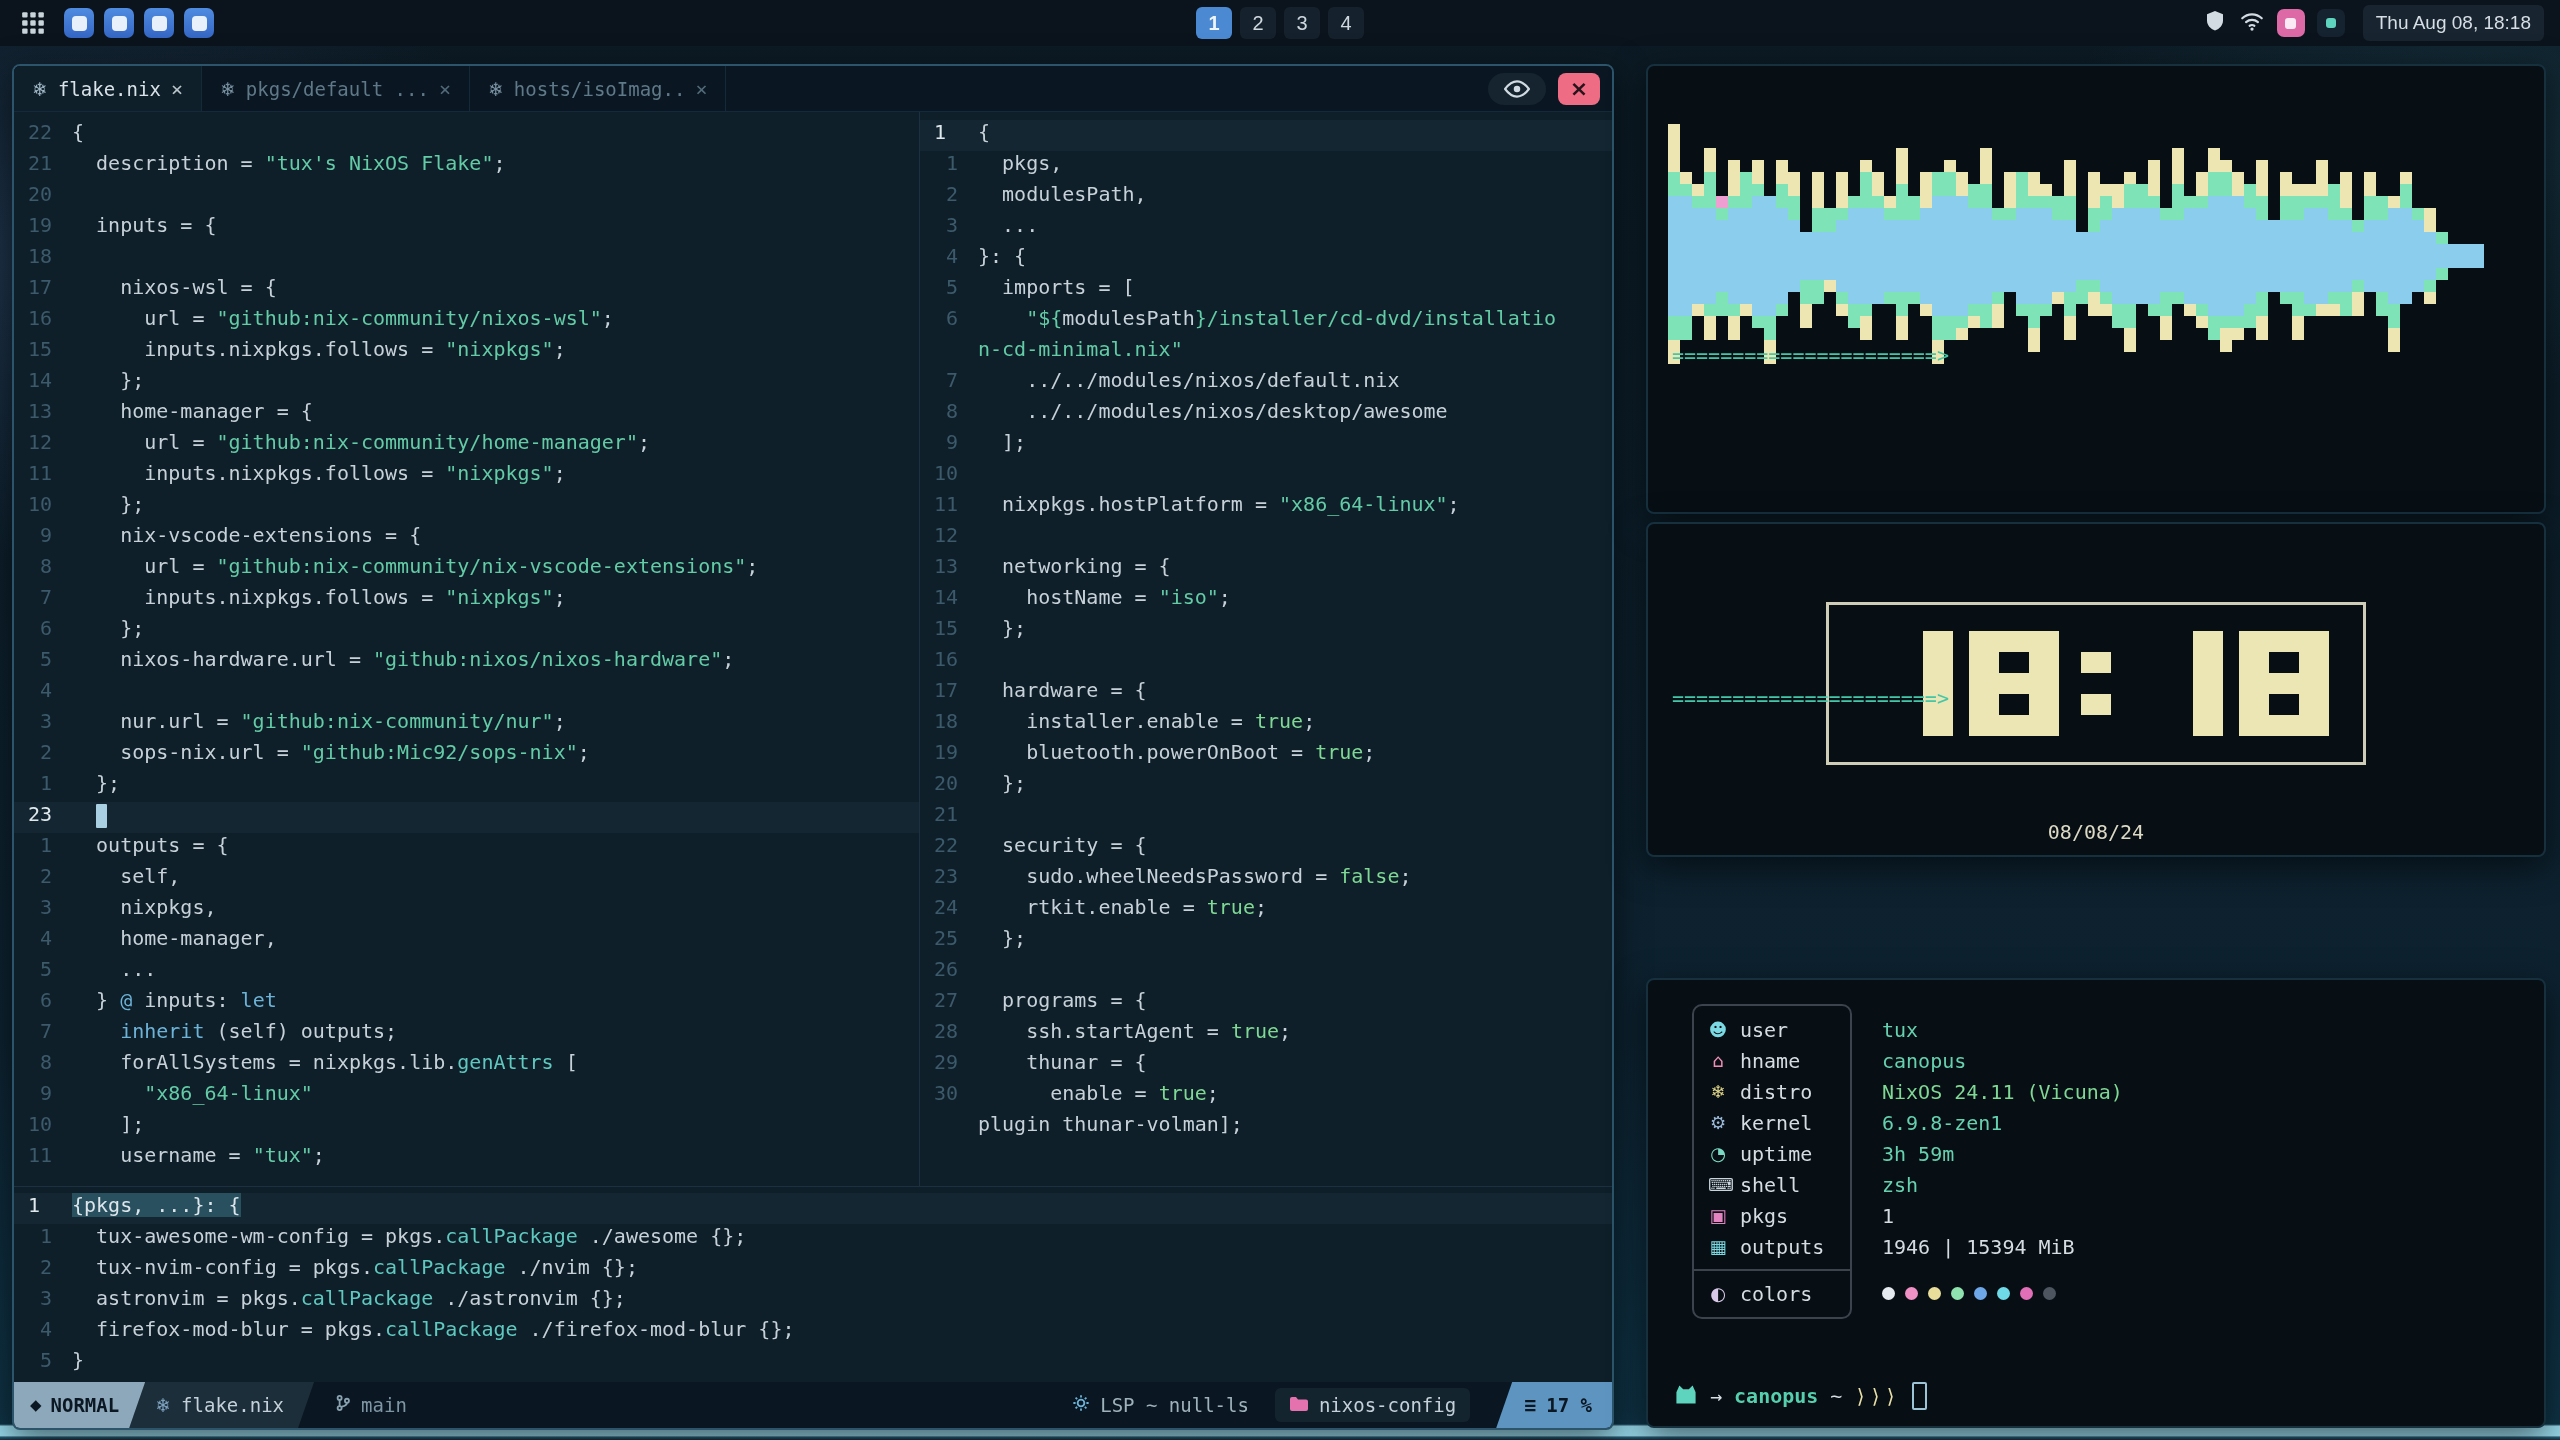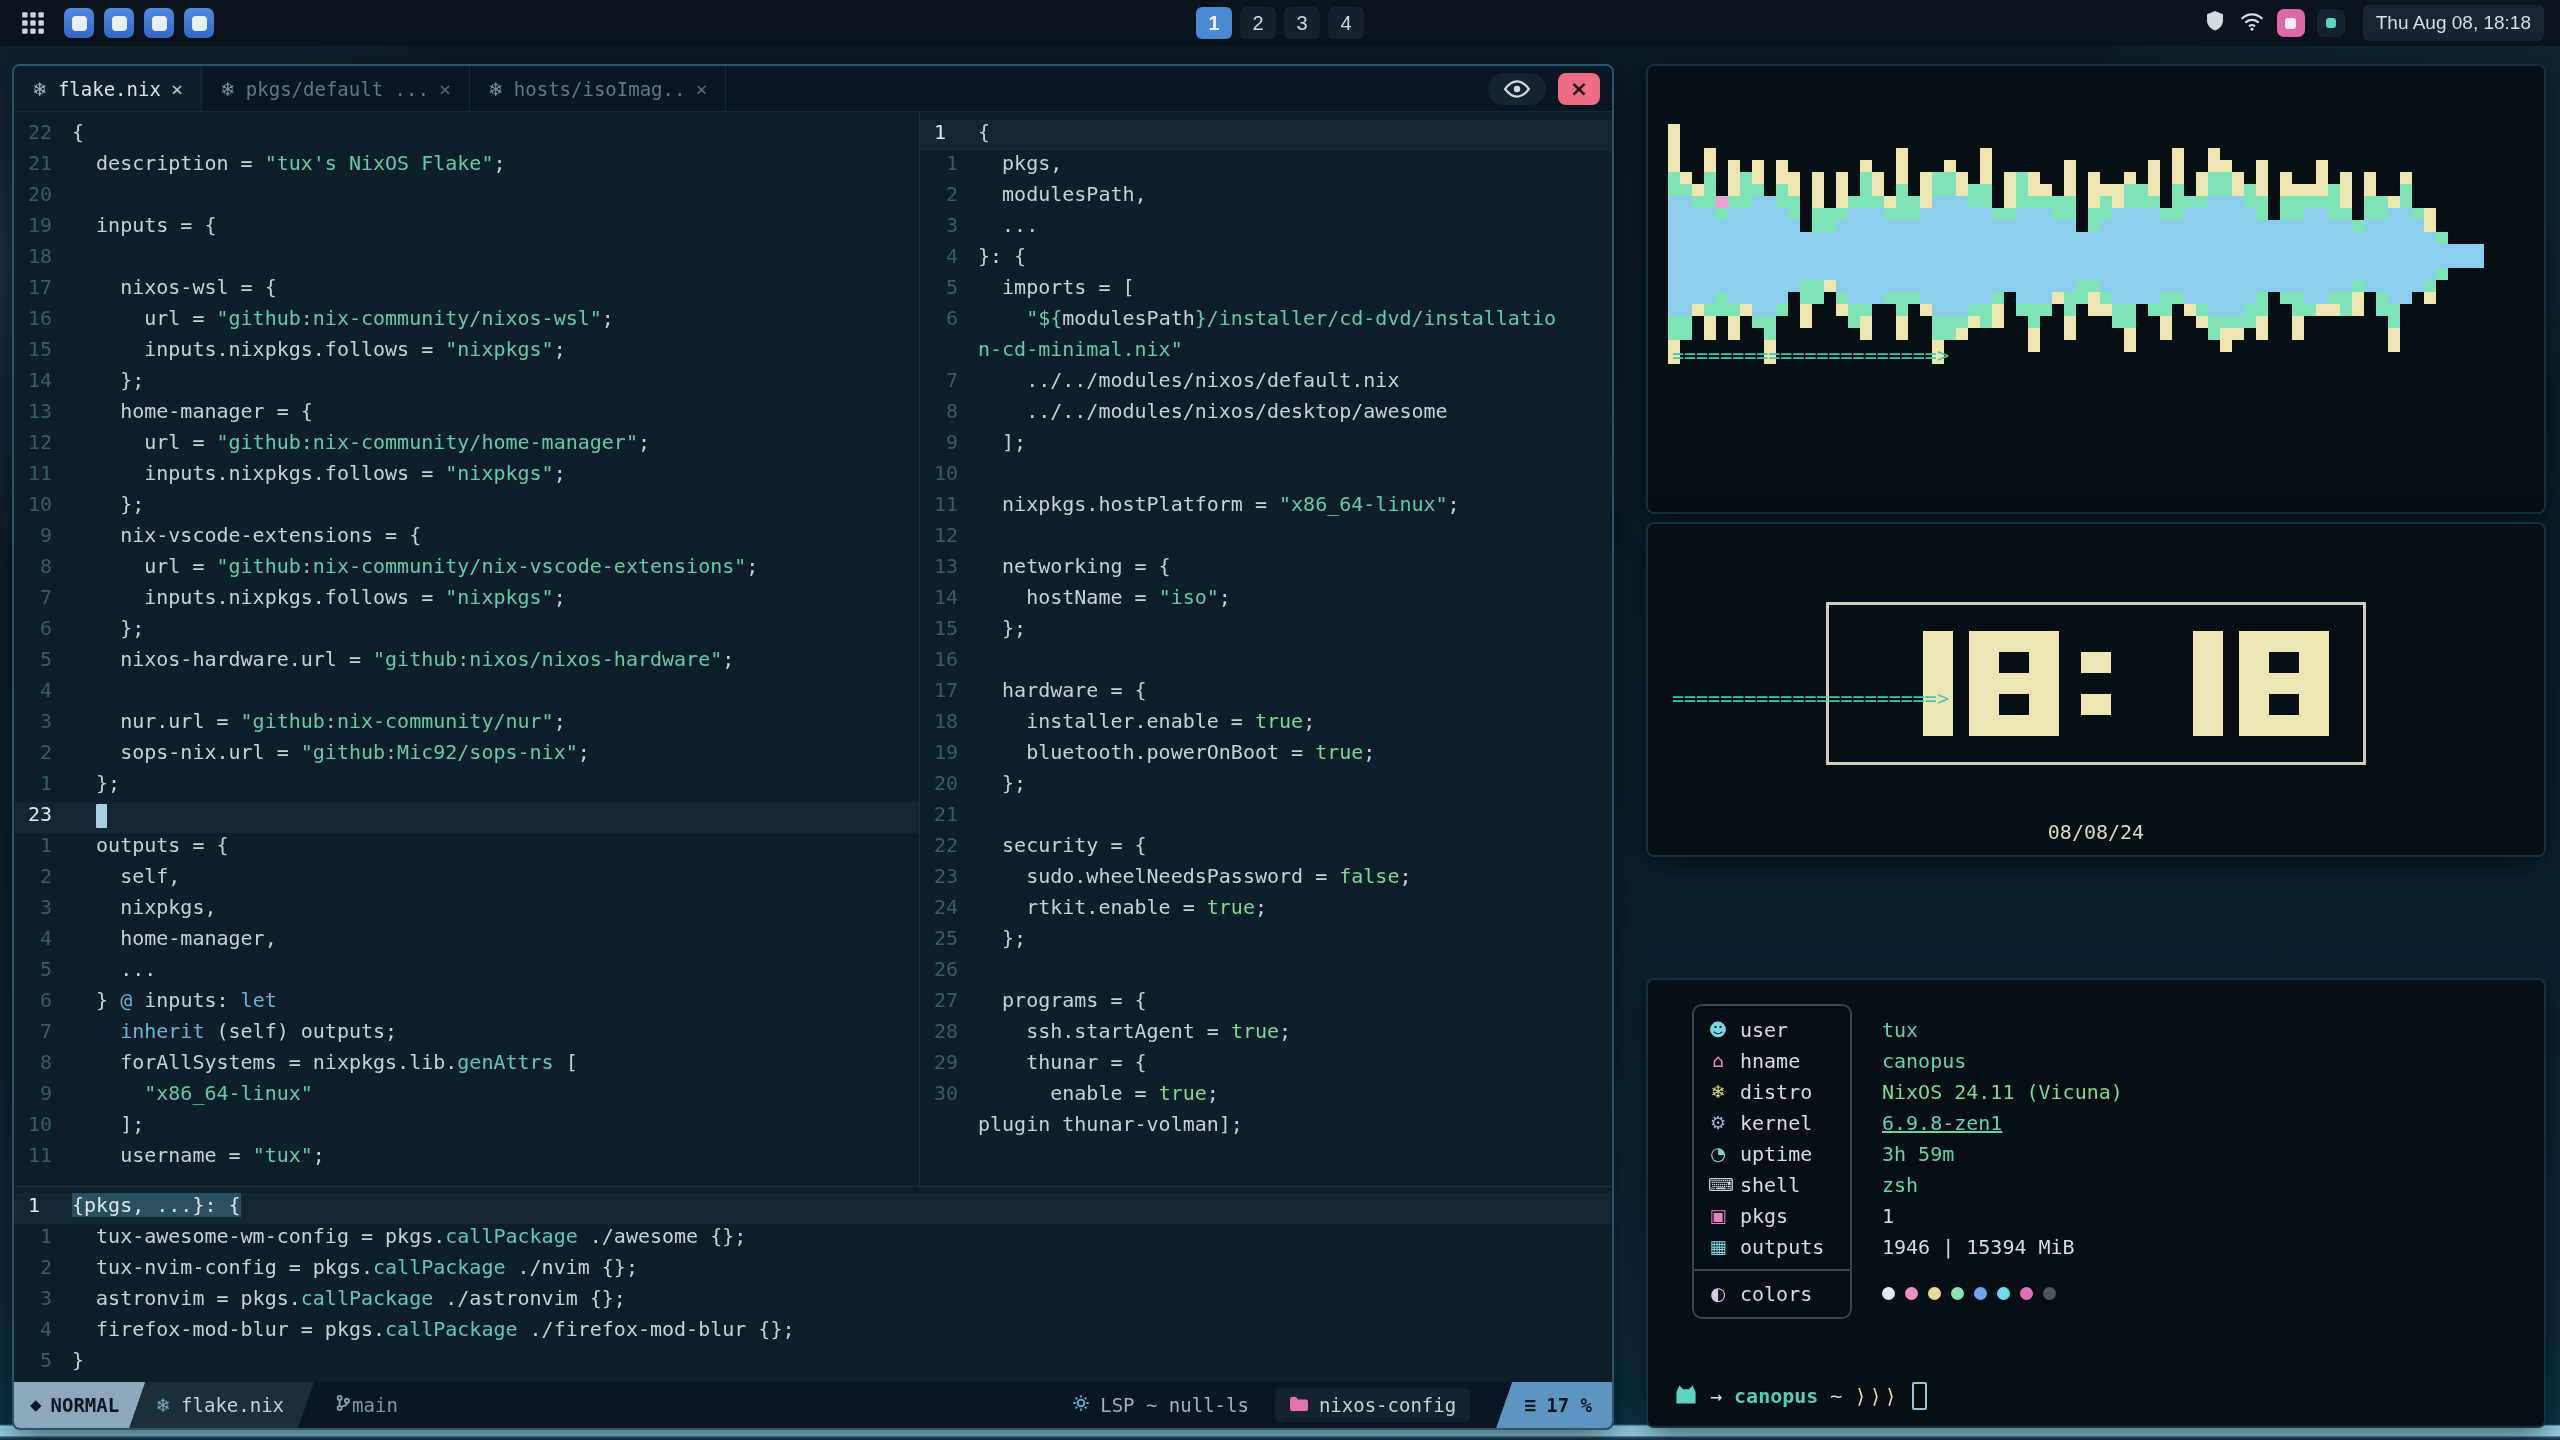--- a/index.html
+++ b/index.html
@@ -70,21 +70,21 @@
   
   .statusline{height:46px;background:#0a1722;display:flex;align-items:center;flex:none;
     font:19px "DejaVu Sans Mono",monospace;overflow:hidden}
   .seg{height:100%;display:flex;align-items:center}
   .seg-mode{background:#8ca8ba;color:#0b1722;font-weight:bold;padding:0 26px 0 16px;gap:9px;
     clip-path:polygon(0 0,100% 0,calc(100% - 16px) 100%,0 100%);position:relative;z-index:3}
   .mode-ic{font-family:"DejaVu Sans",sans-serif;font-size:15px}
   .seg-file{background:#1c2e3a;color:#c4d1da;padding:0 30px 0 26px;gap:10px;margin-left:-16px;
     clip-path:polygon(16px 0,100% 0,calc(100% - 16px) 100%,0 100%);position:relative;z-index:2}
   .file-ic{color:#7fa3c0;font-family:"DejaVu Sans",sans-serif}
-  .seg-branch{color:#7e96a4;padding:0 20px;}
+  .seg-branch{color:#7e96a4;padding:0 20px;gap:9px}
   .sl-right{margin-left:auto;display:flex;align-items:center;gap:26px;height:100%}
   .lsp{display:flex;align-items:center;gap:10px;color:#9fb2bc}
   .project{display:flex;align-items:center;gap:10px;color:#c4d1da;background:#14242f;
     padding:6px 14px;border-radius:6px}
   .seg-prog{background:#5e94c0;color:#0b1722;font-weight:bold;padding:0 20px 0 28px;gap:10px;
     clip-path:polygon(16px 0,100% 0,100% 100%,0 100%)}
   .prog-ic{font-size:20px}
   
   .rwin{left:1646px;width:900px;background:#070e14;border:2px solid #16303e}
   #win-viz{top:64px;height:450px}
@@ -771,21 +771,21 @@
         <div class="frow"><span class="fic" style="color: rgb(201, 212, 220);">⌨</span><span class="flab">shell</span></div>
         <div class="frow"><span class="fic" style="color: rgb(227, 131, 192);">▣</span><span class="flab">pkgs</span></div>
         <div class="frow"><span class="fic" style="color: rgb(122, 217, 226);">▦</span><span class="flab">outputs</span></div>
         <div class="fdiv"></div>
         <div class="frow"><span class="fic" style="color: rgb(216, 201, 232);">◐</span><span class="flab">colors</span></div>
       </div>
     <div id="fetch-values">
         <div class="frow fval" style="color: rgb(102, 209, 175);">tux</div>
         <div class="frow fval" style="color: rgb(102, 209, 175);">canopus</div>
         <div class="frow fval" style="color: rgb(127, 216, 148);">NixOS 24.11 (Vicuna)</div>
-        <div class="frow fval" style="color: rgb(102, 209, 175); text-decoration: underline;">6.9.8-zen1</div>
+        <div class="frow fval" style="color: rgb(102, 209, 175);">6.9.8-zen1</div>
         <div class="frow fval" style="color: rgb(102, 209, 175);">3h 59m</div>
         <div class="frow fval" style="color: rgb(102, 209, 175);">zsh</div>
         <div class="frow fval" style="color: rgb(214, 221, 226);">1</div>
         <div class="frow fval" style="color: rgb(214, 221, 226);">1946 | 15394 MiB</div>
         <div class="fdiv-sp"></div>
         <div class="frow dots"><span class="dot" style="background: rgb(229, 233, 240);"></span><span class="dot" style="background: rgb(239, 145, 196);"></span><span class="dot" style="background: rgb(232, 221, 154);"></span><span class="dot" style="background: rgb(143, 227, 174);"></span><span class="dot" style="background: rgb(111, 168, 232);"></span><span class="dot" style="background: rgb(111, 217, 232);"></span><span class="dot" style="background: rgb(224, 111, 184);"></span><span class="dot" style="background: rgb(76, 85, 96);"></span></div>
       </div>
   </div>
   <div class="prompt">
     <span>

